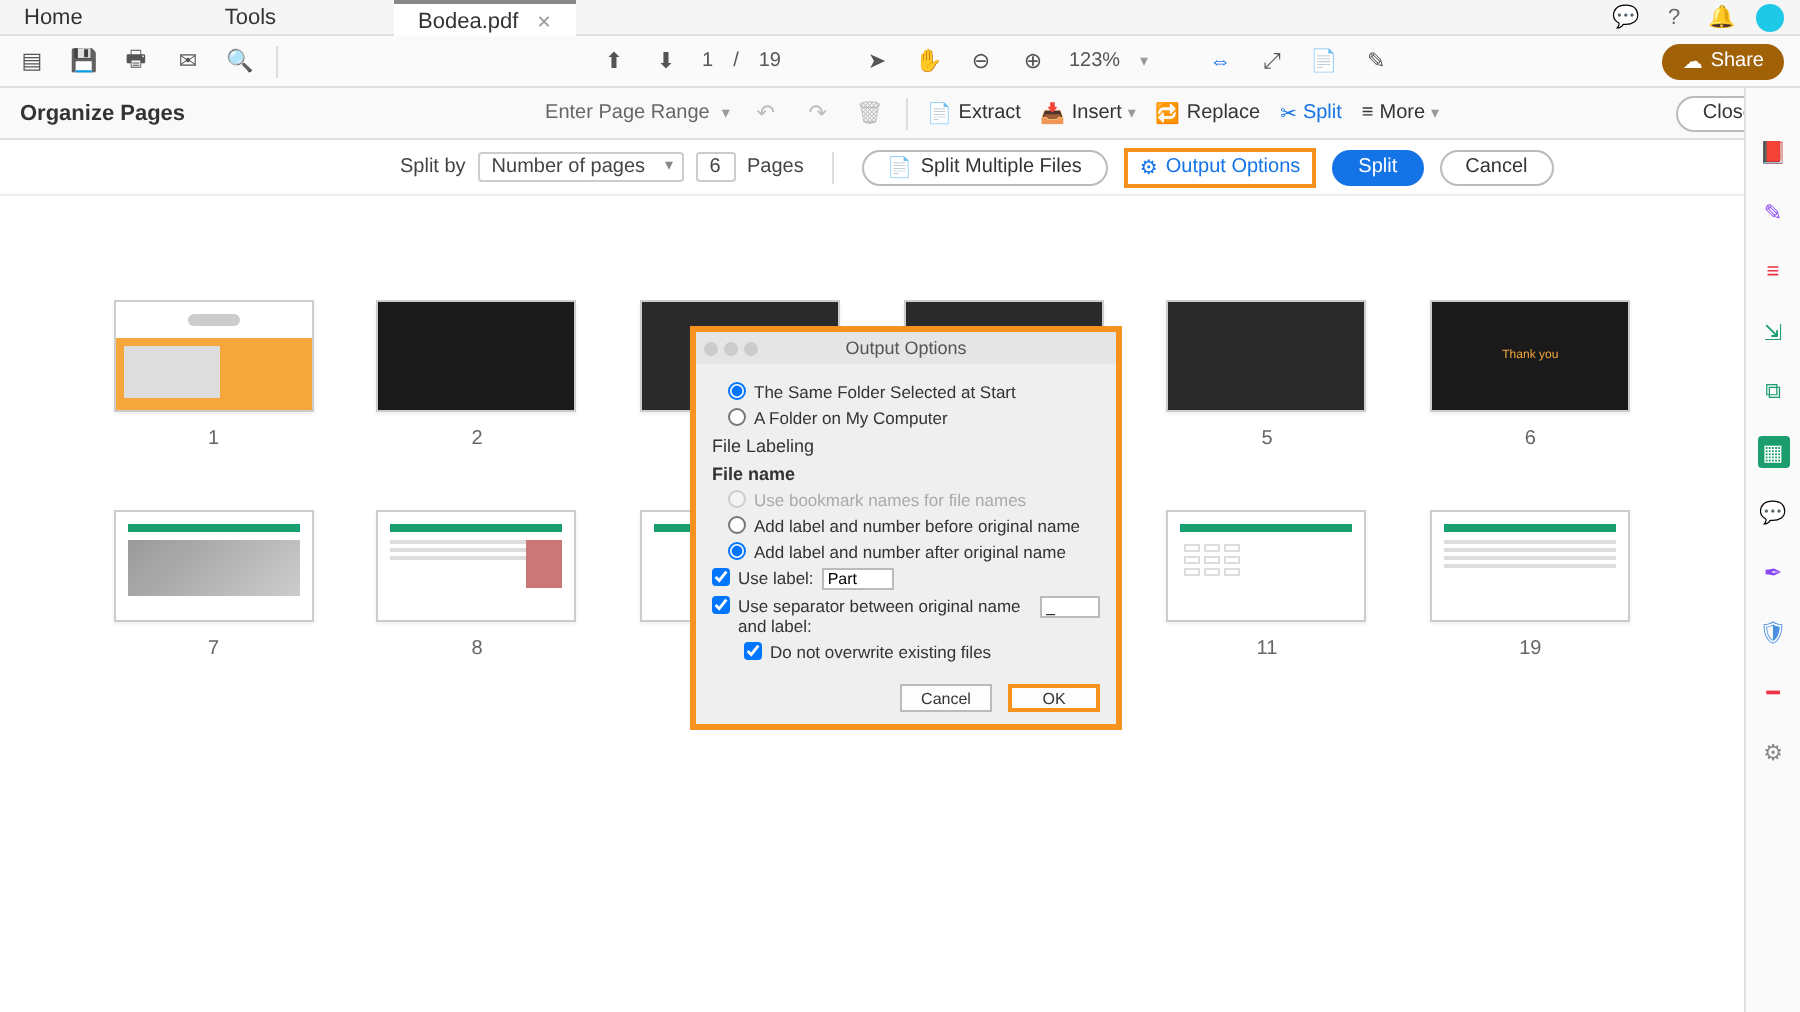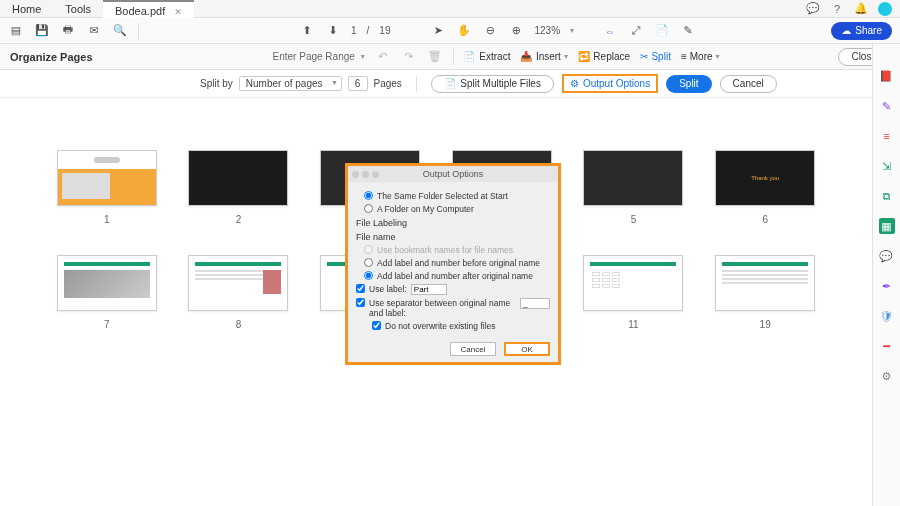--- a/index.html
+++ b/index.html
@@ -1,31 +1,31 @@
 <!DOCTYPE html>
 <html><head>
 <meta charset="utf-8">
 <style>
   * { box-sizing: border-box; margin: 0; padding: 0; font-family: -apple-system, "Segoe UI", Arial, sans-serif; }
   body { width: 900px; height: 506px; background: #fff; overflow: hidden; font-size: 11px; color: #333; position: relative; }
   
-  .tabbar { height: 18px; background: #f5f5f5; display: flex; align-items: center; border-bottom: 1px solid #e0e0e0; }
+  .tabbar { height: 18px; background: #f5f5f5; display: flex; align-items: center; border-bottom: 1px solid #e0e0e0; gap: 47px; }
   .tab { padding: 0 12px; height: 18px; line-height: 18px; font-size: 11px; color: #333; cursor: pointer; }
   .tab.active { background: #fff; border-top: 2px solid #888; position: relative; }
   .tab-close { margin-left: 6px; font-size: 9px; color: #999; }
   .tabbar-right { margin-left: auto; display: flex; gap: 10px; padding-right: 8px; align-items: center; }
   .top-icon { width: 14px; height: 14px; display: inline-flex; align-items: center; justify-content: center; color: #666; }
   .avatar { width: 14px; height: 14px; border-radius: 50%; background: #1ec9e8; }
   
   .toolbar { height: 26px; background: #fafafa; border-bottom: 1px solid #e0e0e0; display: flex; align-items: center; padding: 0 8px; gap: 10px; }
   .tb-icon { width: 16px; height: 16px; display: inline-flex; align-items: center; justify-content: center; color: #555; cursor: pointer; }
   .tb-sep { width: 1px; height: 16px; background: #ddd; }
   .page-ind { font-size: 10px; color: #555; }
   .zoom { font-size: 10px; color: #555; }
-  .share-btn { margin-left: auto; background: #1d4ed8; color: #fff; border-radius: 12px; height: 18px; padding: 0 10px; font-size: 10px; display: flex; align-items: center; gap: 4px; cursor: pointer; }
+  .share-btn { margin-left: auto; background: #a16207; color: #fff; border-radius: 12px; height: 18px; padding: 0 10px; font-size: 10px; display: flex; align-items: center; gap: 4px; cursor: pointer; }
   .share-btn::before { content: "☁"; font-size: 10px; }
   
   .orgbar { height: 26px; background: #f9f9f9; border-bottom: 1px solid #e0e0e0; display: flex; align-items: center; padding: 0 10px; gap: 10px; }
   .org-label { font-size: 11px; font-weight: 600; color: #333; }
   .org-range { font-size: 10px; color: #666; margin-left: 170px; display: flex; align-items: center; gap: 6px; }
   .chev { font-size: 8px; color: #999; }
   .org-tool { font-size: 10px; color: #333; display: flex; align-items: center; gap: 3px; cursor: pointer; }
   .org-tool.accent { color: #1473e6; }
   .close-btn { margin-left: auto; border: 1px solid #bbb; border-radius: 12px; height: 18px; padding: 0 12px; font-size: 10px; display: flex; align-items: center; cursor: pointer; background: #fff; }
   
@@ -70,21 +70,21 @@
   .ricon.active { background:#1a9e6e; border-radius:2px; }
   
   .dialog-wrap { position: absolute; top: 163px; left: 345px; width: 216px; border: 3px solid #f6921e; background: #efefef; font-size: 9px; color: #333; }
   .dlg-title { height: 16px; background: #e5e5e5; display: flex; align-items: center; justify-content: center; position: relative; font-size: 9px; color: #555; }
   .traffic { position: absolute; left: 4px; display: flex; gap: 3px; }
   .traffic span { width: 7px; height: 7px; border-radius: 50%; background: #ccc; }
   .dlg-body { padding: 6px 8px 4px; }
   .sect { font-size: 9px; color: #333; margin-top: 4px; }
   .opt { display: flex; align-items: flex-start; gap: 4px; margin: 3px 0 3px 8px; font-size: 8.5px; color: #333; }
   .opt.dim { color: #aaa; }
-  .sub { font-weight: 400; font-size: 9px; margin-top: 4px; }
+  .sub { font-weight: 700; font-size: 9px; margin-top: 4px; }
   .tiny-input { border: 1px solid #bbb; height: 11px; width: 36px; background: #fff; font-size: 8px; padding: 0 2px; }
   .tiny-input.w30 { width: 30px; }
   .dlg-foot { display: flex; justify-content: flex-end; gap: 8px; padding: 4px 8px 6px; }
   .dlg-btn { width: 46px; height: 14px; border: 1px solid #bbb; background: #fdfdfd; font-size: 8px; display:flex; align-items:center; justify-content:center; cursor:pointer; }
   .dlg-btn.ok { border: 2px solid #f6921e; }
   input[type=radio],input[type=checkbox]{ width:9px; height:9px; margin:0; }
 </style>
 </head>
 <body>
 

